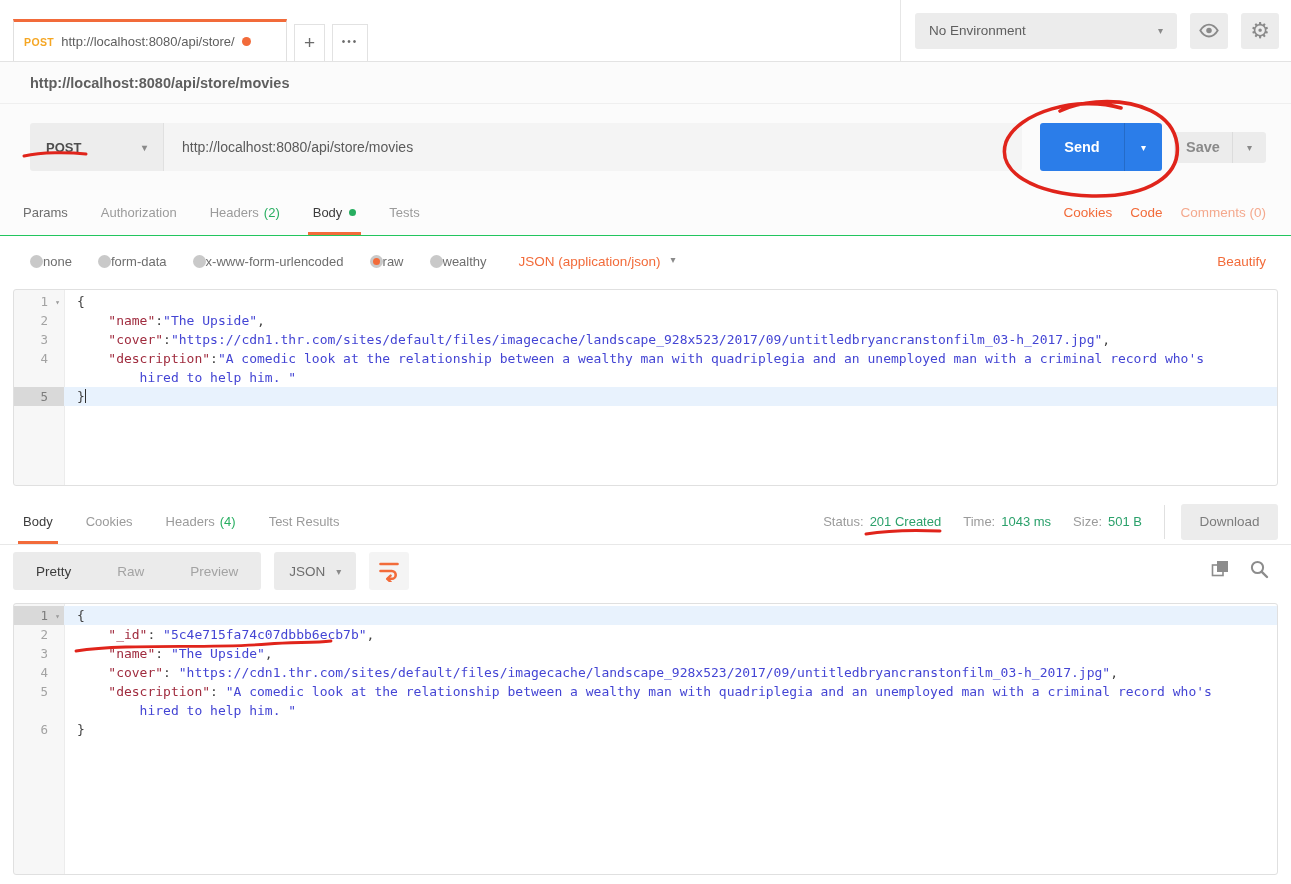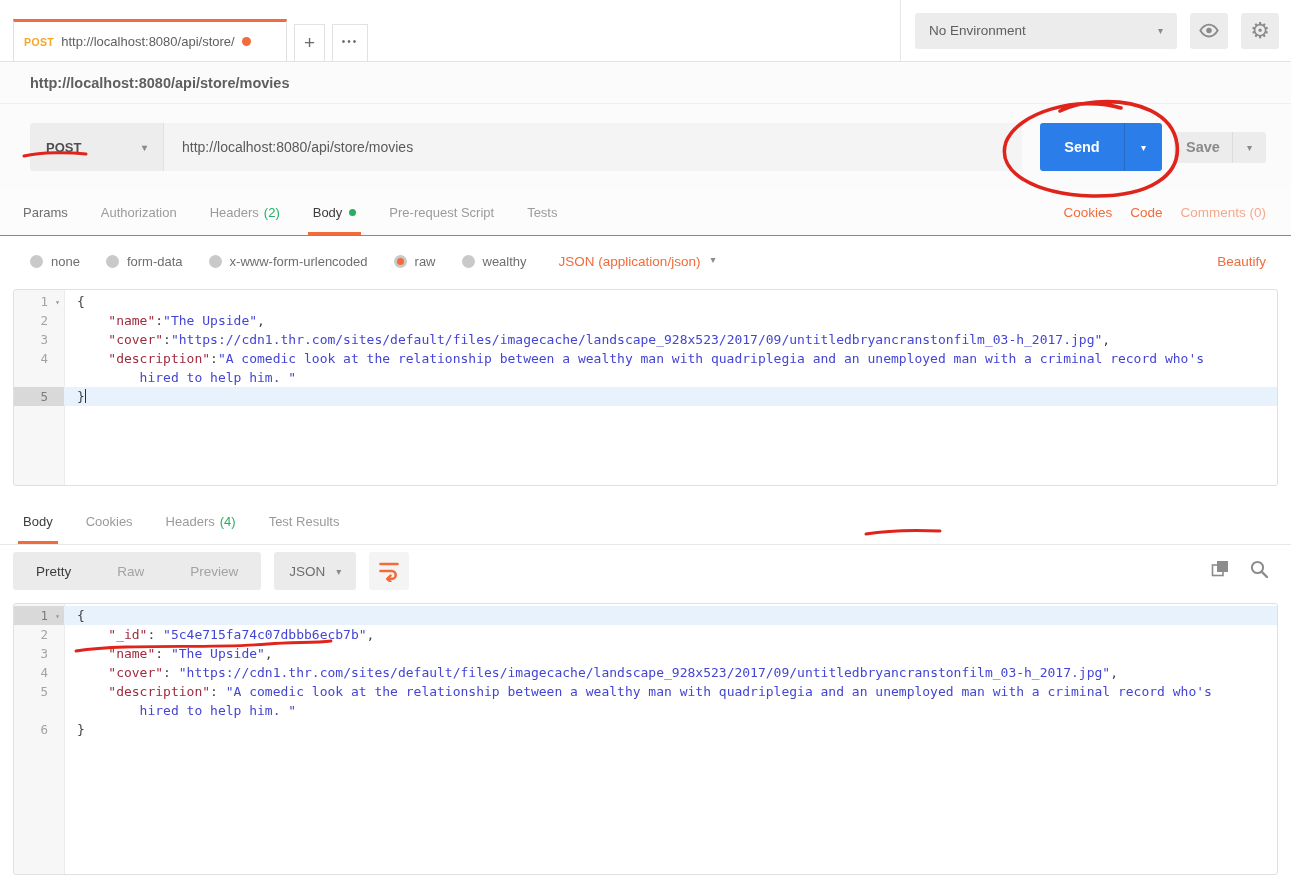--- a/index.html
+++ b/index.html
@@ -63,21 +63,21 @@
   .tab.dark { color:#6e6e6e; }
   .tab.active { color:#3c3c3c; }
   .tab.active::after { content:''; position:absolute; left:-2px; right:-2px; bottom:0; height:3px; background:#f26b3a; }
   .tab .count { color:#27ae60; margin-left:5px; }
   .green-dot { width:7px; height:7px; border-radius:50%; background:#27ae60; margin-left:7px; }
   .req-links { margin-left:auto; display:flex; align-items:center; gap:18px; font-size:13.5px; }
   .lnk { color:#f26b3a; }
   .lnk.muted { color:#f4a98e; }
   
   .body-modes { height:50px; display:flex; align-items:center; padding-left:30px; gap:26px; background:#fff; }
-  .radio { display:flex; align-items:center; gap:8px; font-size:13px; color:#6e6e6e; }
+  .radio { display:flex; align-items:center; font-size:13px; color:#6e6e6e; }
   .rdot { width:13px; height:13px; border-radius:50%; background:#c9c9c9; position:relative; flex:none; }
   .radio.sel .rdot::after { content:''; position:absolute; left:3px; top:3px; width:7px; height:7px;
     border-radius:50%; background:#f26b3a; }
   .content-type { display:flex; gap:10px; color:#f26b3a; font-size:13.5px; margin-left:6px; }
   .beautify { margin-left:auto; margin-right:25px; color:#f26b3a; font-size:13.5px; }
   
   .editor { margin:3px 13px 0; border:1px solid #e0e0e0; border-radius:3px; overflow:hidden;
     font-family:"DejaVu Sans Mono", monospace; font-size:13px; line-height:19px;
     background:linear-gradient(90deg,#f7f7f7 0,#f7f7f7 50px,#fff 50px); position:relative; padding-top:2px; }
   .editor::before { content:''; position:absolute; left:50px; top:0; bottom:0; width:1px; background:#ececec; }
@@ -180,21 +180,20 @@
     <div class="tab dark">Params</div>
     <div class="tab">Authorization</div>
     <div class="tab">
       <span>Headers</span>
       <span class="count">(2)</span>
     </div>
     <div class="tab active">
       <span>Body</span>
       <span class="green-dot"></span>
     </div>
-    <div class="tab">Pre-request Script</div>
     <div class="tab">Tests</div>
     <div class="req-links">
       <span class="lnk">Cookies</span>
       <span class="lnk">Code</span>
       <span class="lnk muted">Comments (0)</span>
     </div>
   </div>
 
   <div class="body-modes">
     <div class="radio">
@@ -265,20 +264,36 @@
     </div>
 
   <div class="resp-header">
     <div class="tab active">Body</div>
     <div class="tab">Cookies</div>
     <div class="tab">
       <span>Headers</span>
       <span class="count">(4)</span>
     </div>
     <div class="tab">Test Results</div>
+    <div class="resp-meta">
+      <div class="meta-pair">
+        <span class="meta-label">Status:</span>
+        <span class="meta-value">201 Created</span>
+      </div>
+      <div class="meta-pair">
+        <span class="meta-label">Time:</span>
+        <span class="meta-value">1043 ms</span>
+      </div>
+      <div class="meta-pair">
+        <span class="meta-label">Size:</span>
+        <span class="meta-value">501 B</span>
+      </div>
+      <div class="meta-divider"></div>
+      <div class="download-btn">Download</div>
+    </div>
   </div>
 
   <div class="resp-toolbar">
     <div class="seg">
       <div class="seg-item active">Pretty</div>
       <div class="seg-item">Raw</div>
       <div class="seg-item">Preview</div>
     </div>
     <div class="fmt-select">
       <span>JSON</span>

